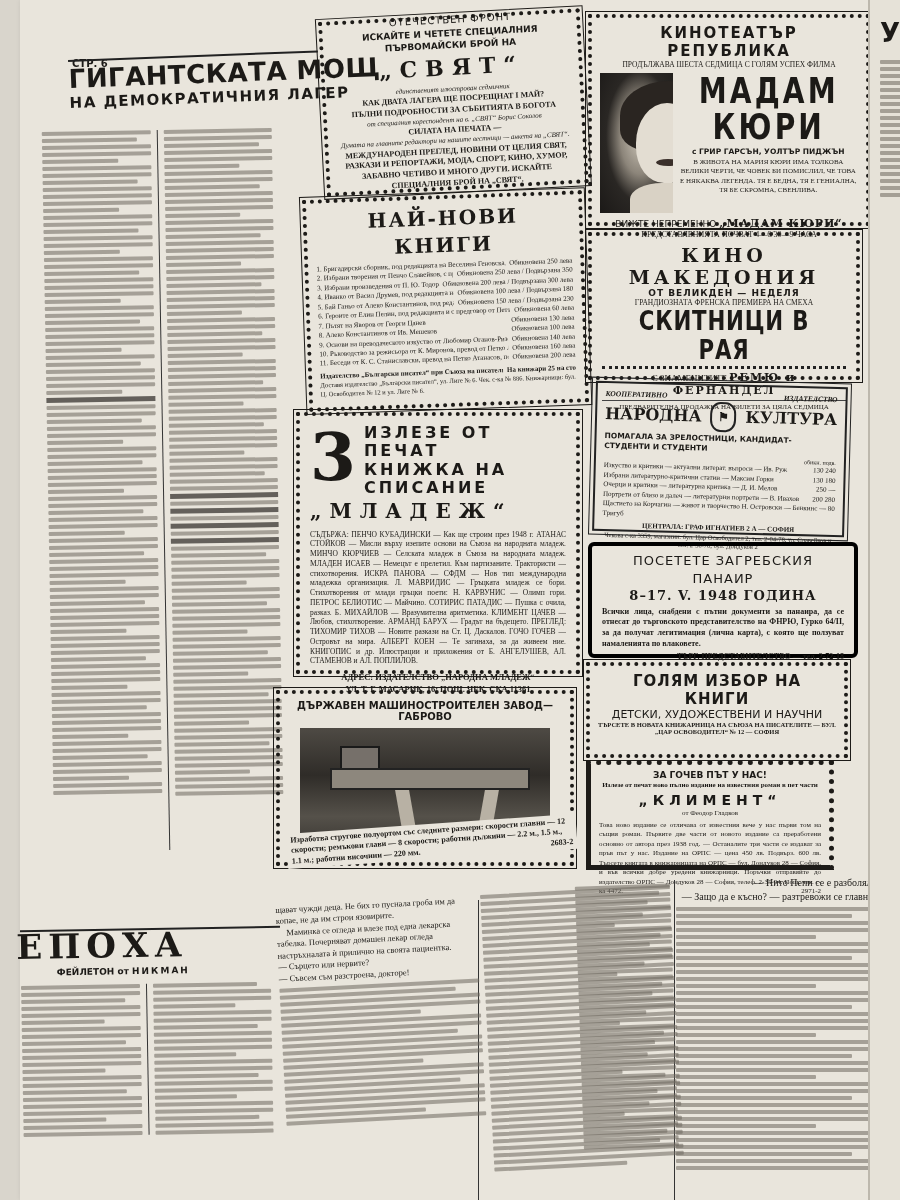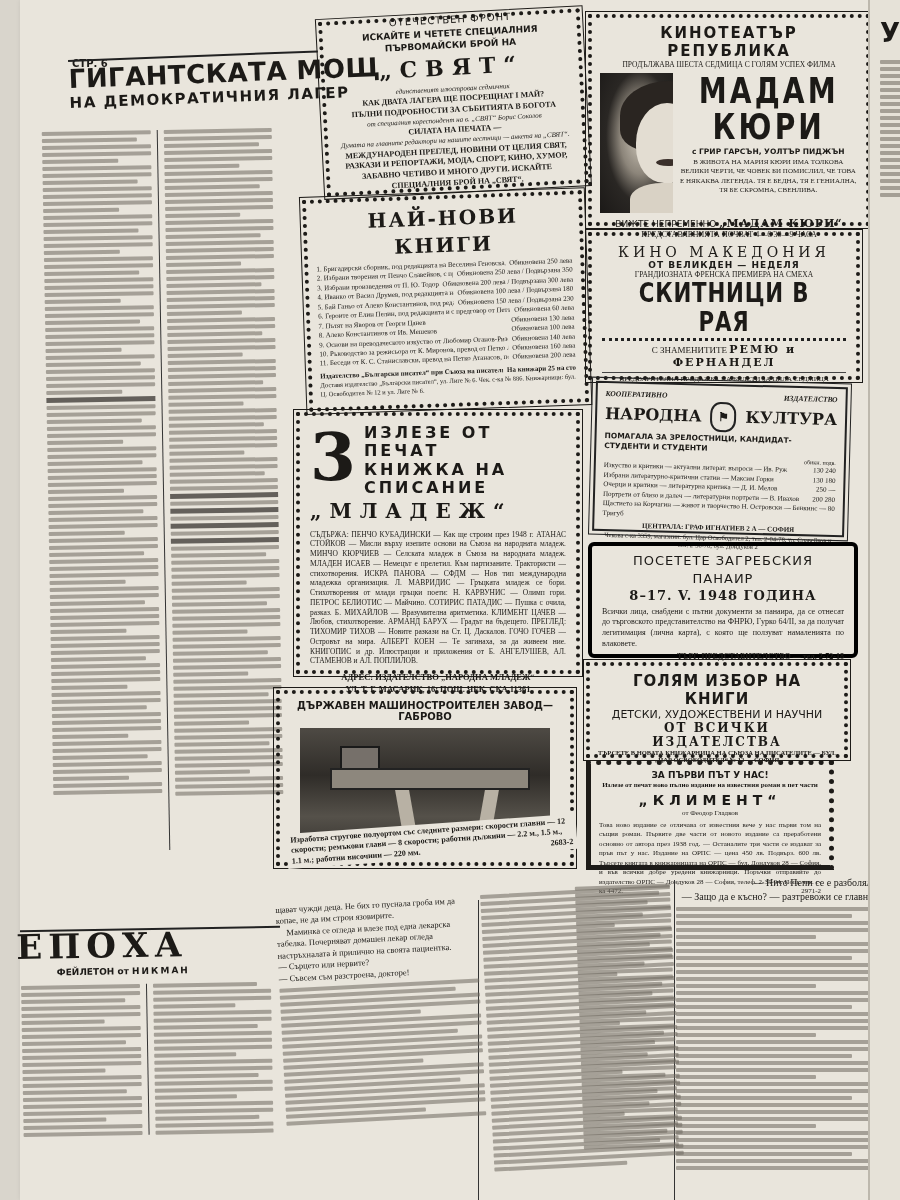--- a/index.html
+++ b/index.html
@@ -172,21 +172,21 @@
   .kino-rep .cast { font-family: "DejaVu Sans", sans-serif; font-weight: bold; font-size: 7.5px; margin-top: 2px; }
   .kino-rep .desc { font-size: 7px; text-transform: uppercase; line-height: 1.35; margin-top: 2px; }
   .kino-rep .see { text-align: center; font-family: "DejaVu Sans", sans-serif; font-size: 9px; margin-top: 4px; }
   .kino-rep .see b { font-family: "DejaVu Serif", serif; font-size: 11px; letter-spacing: 1px; }
   .kino-rep .times { text-align: center; font-size: 8px; text-transform: uppercase; }
 
   .kino-mak {
     position: absolute; left: 568px; top: 232px; width: 272px; height: 148px;
     padding: 8px 10px; text-align: center;
   }
-  .kino-mak .kh { font-family: "DejaVu Serif", serif; font-weight: 400; font-size: 14px; letter-spacing: 4px; }
+  .kino-mak .kh { font-family: "DejaVu Serif", serif; font-weight: 700; font-size: 19px; letter-spacing: 4px; }
   .kino-mak .sub { font-family: "DejaVu Sans", sans-serif; font-weight: bold; font-size: 9px; letter-spacing: 1px; }
   .kino-mak .sub2 { font-size: 7.5px; text-transform: uppercase; }
   .kino-mak .film { font-family: "DejaVu Sans", sans-serif; font-weight: 900; font-size: 26px; letter-spacing: 1px; line-height: 1.1; transform: scaleX(0.82); }
   .kino-mak .rule { border-top: 3px dotted #222; margin: 2px 0; }
   .kino-mak .stars { font-size: 9px; }
   .kino-mak .stars b { font-family: "DejaVu Serif", serif; letter-spacing: 2px; font-size: 11px; }
   .kino-mak .pre { font-size: 7px; text-transform: uppercase; margin-top: 3px; border-top: 1px solid #444; padding-top: 2px; }
 
   .kultura {
     position: absolute; left: 574px; top: 384px; width: 252px; height: 150px;
@@ -205,21 +205,21 @@
   .kultura .central { text-align: center; font-weight: bold; margin-top: 3px; }
   .kultura .acct { text-align: center; font-size: 6.5px; }
 
   .zagreb {
     position: absolute; left: 568px; top: 542px; width: 270px; height: 116px;
     border: 4px solid #000000; border-radius: 6px;
     padding: 6px 10px; text-align: center; font-size: 8px; line-height: 1.35;
   }
   .zagreb .zh { font-family: "DejaVu Sans", sans-serif; font-size: 13px; letter-spacing: 1px; }
   .zagreb .zd { font-family: "DejaVu Serif", serif; font-weight: 900; font-size: 13px; letter-spacing: 1px; }
-  .zagreb .zt { font-weight: normal; text-align: justify; margin-top: 2px; }
+  .zagreb .zt { font-weight: bold; text-align: justify; margin-top: 2px; }
   .zagreb .zs { text-align: right; font-weight: bold; margin-top: 2px; }
 
   .golyam {
     position: absolute; left: 566px; top: 662px; width: 262px; height: 96px;
     padding: 6px 8px; text-align: center;
   }
   .golyam .g1 { font-family: "DejaVu Sans", sans-serif; font-weight: 900; font-size: 15px; letter-spacing: 1px; }
   .golyam .g2 { font-family: "DejaVu Sans", sans-serif; font-size: 11px; }
   .golyam .g3 { font-family: "DejaVu Serif", serif; font-weight: 900; font-size: 12px; letter-spacing: 2px; }
   .golyam .g4 { font-size: 6.5px; font-weight: bold; text-transform: uppercase; }
@@ -636,26 +636,25 @@
   <div class="zagreb">
     <div class="zh">ПОСЕТЕТЕ ЗАГРЕБСКИЯ ПАНАИР</div>
     <div class="zd">8–17. V. 1948 ГОДИНА</div>
     <div class="zt">Всички лица, снабдени с пътни документи за панаира, да се отнесат до търговското представителство на ФНРЮ, Гурко 64/II, за да получат легитимация (лична карта), с която ще ползуват намаленията по влаковете.</div>
     <div class="zs">ТЪРГ. ПРЕДСТАВИТЕЛСТВО — тел. 2-72-18</div>
   </div>
 
   <div class="golyam orn">
     <div class="g1">ГОЛЯМ ИЗБОР НА КНИГИ</div>
     <div class="g2">ДЕТСКИ, ХУДОЖЕСТВЕНИ И НАУЧНИ</div>
-    <div class="g3">ОТ ВСИЧКИ ИЗДАТЕЛСТВА</div>
     <div class="g4">ТЪРСЕТЕ В НОВАТА КНИЖАРНИЦА НА СЪЮЗА НА ПИСАТЕЛИТЕ — БУЛ. „ЦАР ОСВОБОДИТЕЛ“ № 12 — СОФИЯ</div>
   </div>
 
   <div class="energia">
-    <div class="e1">ЗА ПЪРВИ ПЪТ У НАС!</div>
+    <div class="e1">ЗА ГОЧЕВ ПЪТ У НАС!</div>
     <div class="e2">Излезе от печат ново пълно издание на известния роман в пет части</div>
     <div class="e3">„КЛИМЕНТ“</div>
     <div class="e4">от Феодор Гладков</div>
     <div class="body">
       <span>Това ново издание се отличава от известния вече у нас първи том на същия роман. Първите две части от новото издание са преработени основно от автора през 1938 год. — Останалите три части се издават за пръв път у нас. Издание на ОРПС — цена 450 лв. Подвърз. 600 лв. Търсете книгата в книжарницата на ОРПС — бул. Дондуков 28 — София, и във всички добре уредени книжарници. Поръчки отправяйте до издателство ОРПС — Дондуков 28 — София, телеф. 2-35-94. Пощ. чек. с-ка 4472.</span>
       <span style="float:right;">2971-2</span>
     </div>
   </div>
 
   <div class="sep-h" style="left:0; top:928px; width:260px; transform: rotate(-1deg);"></div>

